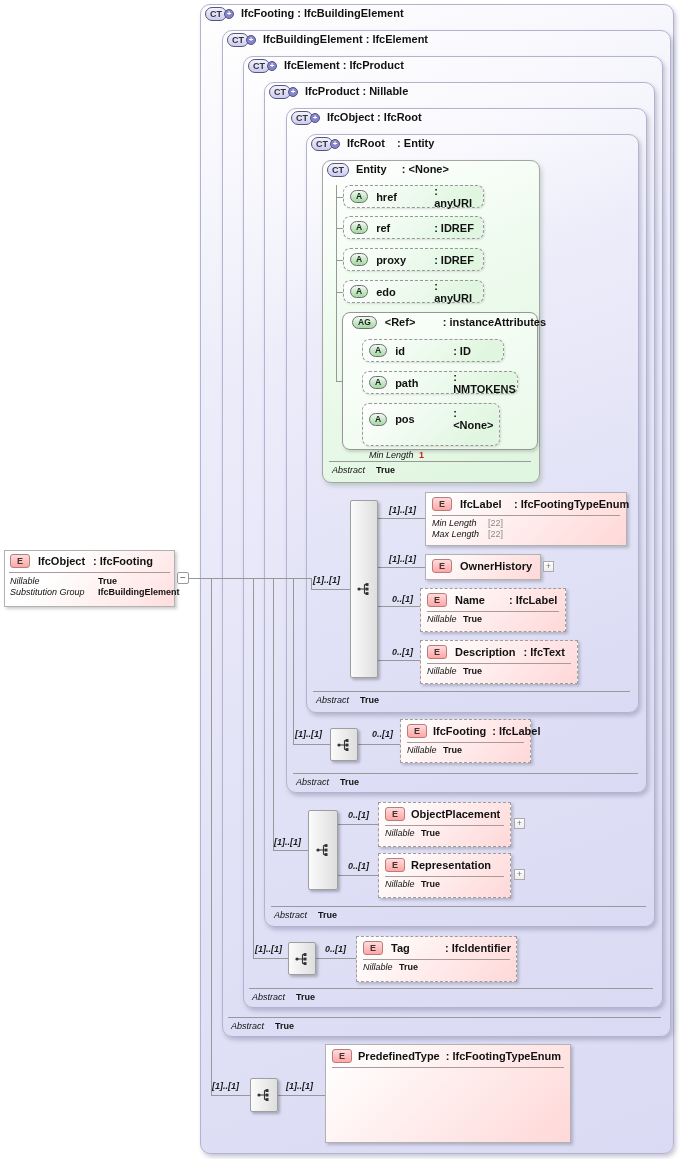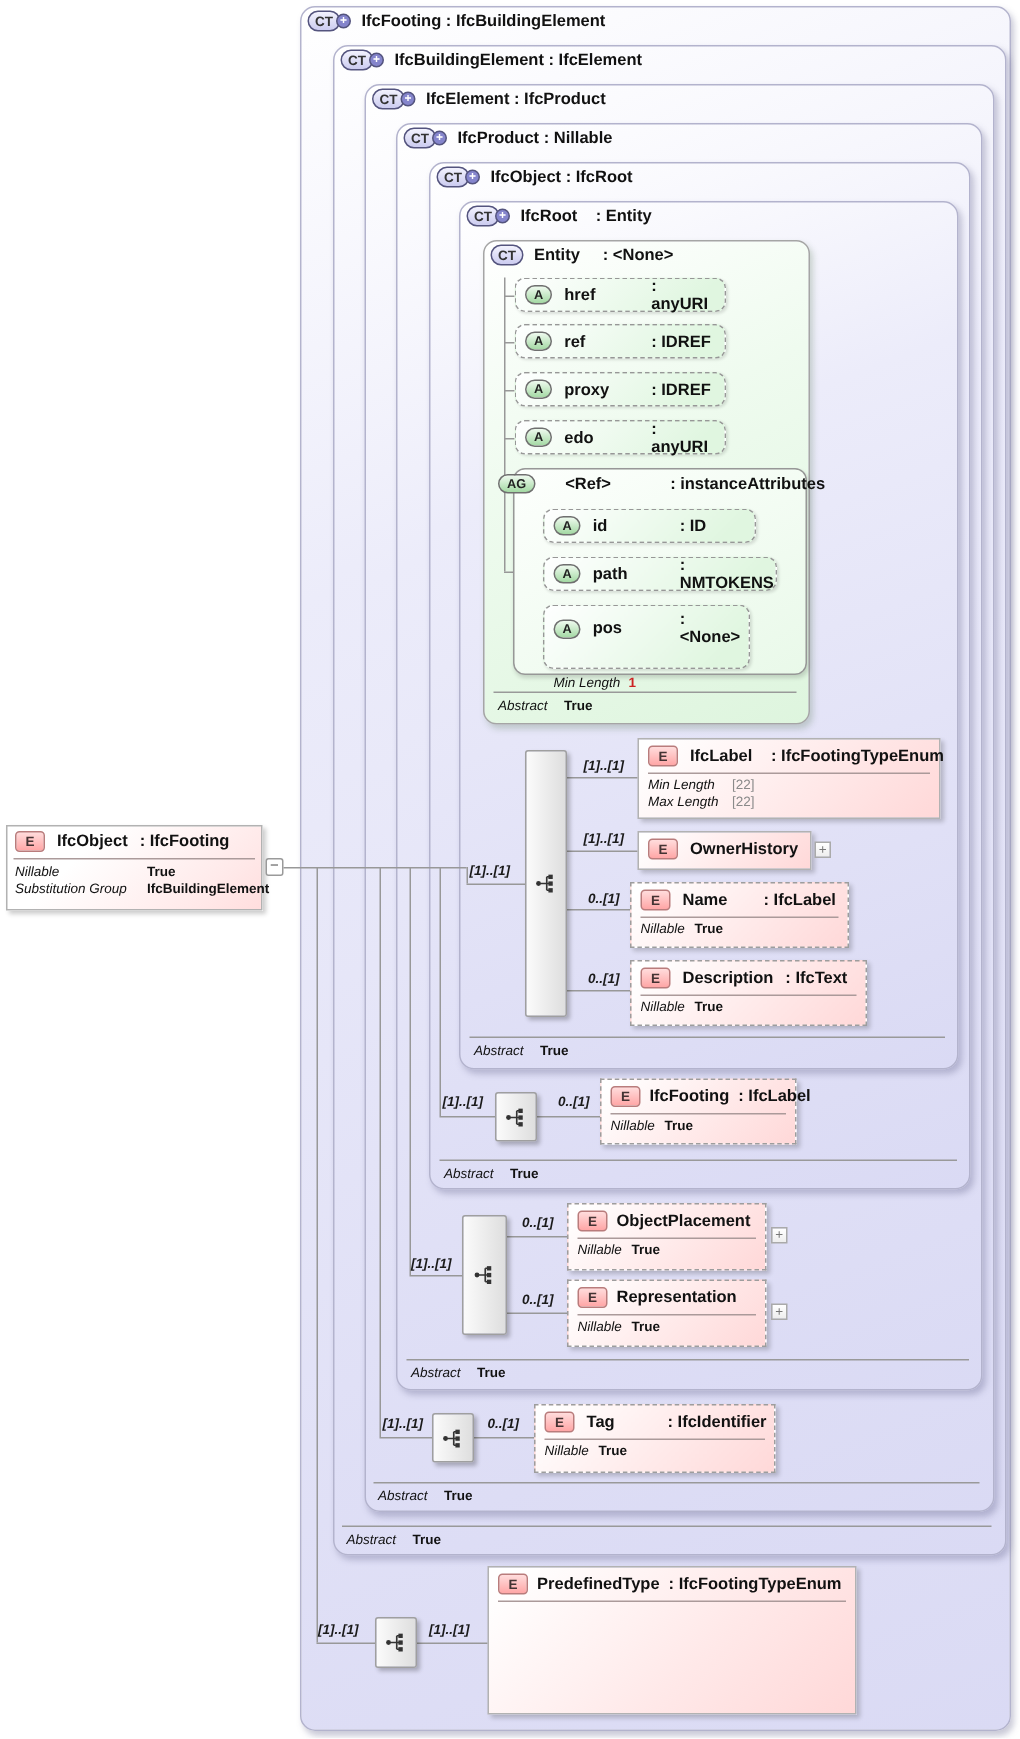--- a/index.html
+++ b/index.html
@@ -5,21 +5,21 @@
 *{margin:0;padding:0;box-sizing:border-box}
 html,body{background:#fff}
 body{font-family:"Liberation Sans",sans-serif;color:#111}
 #canvas{position:relative;width:680px;height:1159px;overflow:hidden;background:#fff}
 .lvl{position:absolute;border:1px solid #b3b3cd;border-radius:10px;
   background:linear-gradient(160deg,#ffffff 0%,#ececfa 30%,#dadaf4 100%);
   box-shadow:2px 3px 4px rgba(100,100,140,.35)}
 .ent{position:absolute;border:1px solid #a5a5a5;border-radius:9px;
   background:linear-gradient(155deg,#ffffff 0%,#effbef 40%,#def5de 100%);
   box-shadow:2px 3px 4px rgba(100,130,100,.3)}
-.hdr{position:absolute;display:flex;align-items:center;gap:7px;font-size:11px;font-weight:bold;white-space:pre}
+.hdr{position:absolute;display:flex;gap:7px;font-size:11px;font-weight:bold;white-space:pre}
 .ctb{display:inline-flex;align-items:center;flex:none}
 .ctt{display:inline-block;border:1px solid #54547e;border-radius:7px;background:linear-gradient(#f2f2fd,#ccccf0);
   font-size:9px;font-weight:bold;color:#333;padding:1px 4px;line-height:10px}
 .ctp{display:inline-flex;align-items:center;justify-content:center;width:10px;height:10px;border-radius:50%;
   background:#8585cc;border:1px solid #54547e;color:#fff;font-size:8px;line-height:8px;margin-left:-3px;font-weight:bold}
 .abs{position:absolute}
 .rule{height:1px;background:#999}
 .absrow{display:flex;font-size:9px;padding:3px 0 0 3px}
 .absrow .lab{font-style:italic;width:44px}
 .absrow .val{font-weight:bold}
@@ -152,21 +152,21 @@
     <span class="anm">proxy</span>
     <span>: IDREF</span>
   </div>
   <div class="attr" style="left:343px;top:280px;width:141px;height:23px">
     <span class="ab">A</span>
     <span class="anm">edo</span>
     <span>: anyURI</span>
   </div>
 
   <div class="ag" style="left:342px;top:312px;width:196px;height:138px"></div>
-  <div class="hdr" style="left:332px;top:316px;gap:20px">
+  <div class="hdr" style="left:352px;top:316px;gap:8px">
     <span class="ab">AG</span>
     <span class="anm">&lt;Ref&gt;</span>
     <span>: instanceAttributes</span>
   </div>
   <div class="attr" style="left:362px;top:339px;width:142px;height:23px">
     <span class="ab">A</span>
     <span class="anm">id</span>
     <span>: ID</span>
   </div>
   <div class="attr" style="left:362px;top:371px;width:156px;height:23px">

